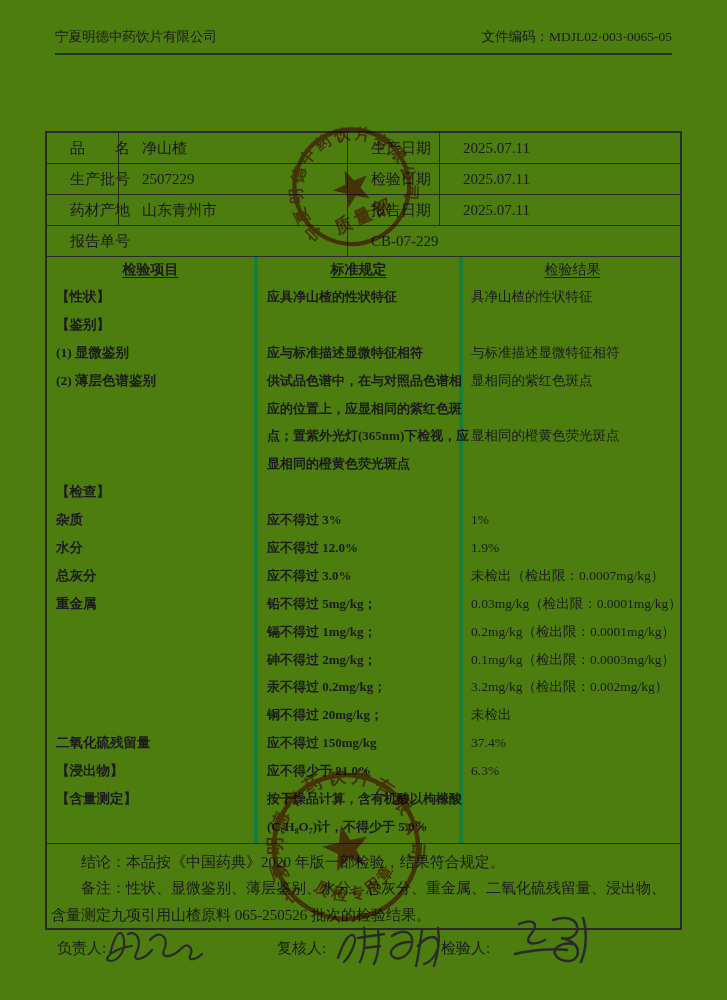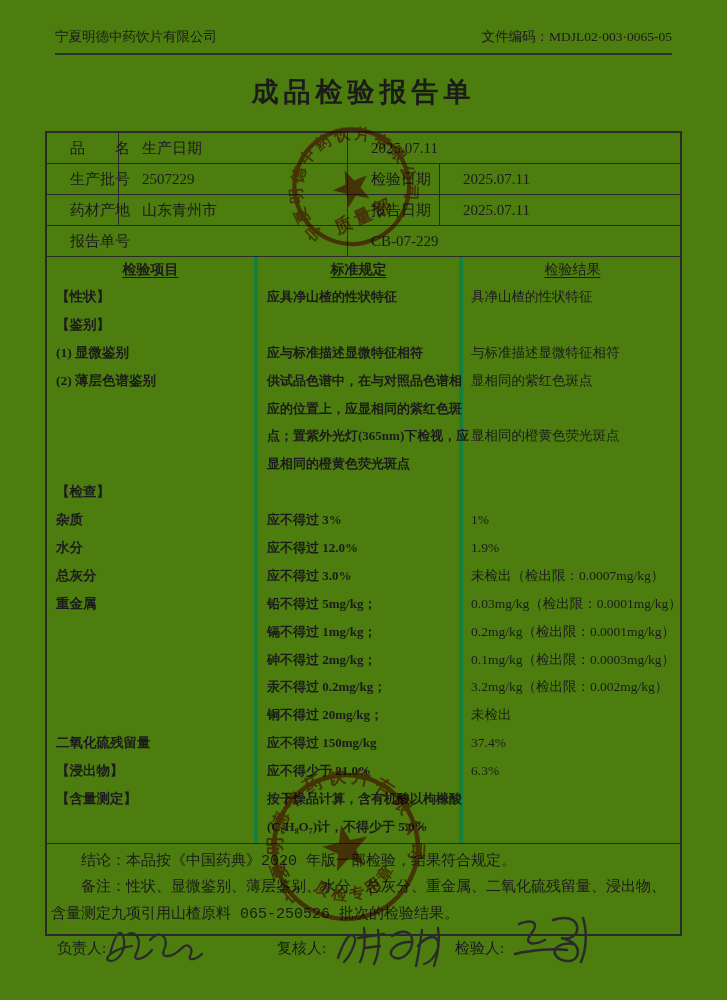--- a/index.html
+++ b/index.html
@@ -32,46 +32,46 @@
     display:grid; grid-template-columns:211px 205px 1fr;
     border-bottom:1px solid #2a2a2a; font-size:13.5px;
   }
   .mcol { box-sizing:border-box; padding-bottom:2px; }
   .mcol.cb { border-right:4px solid #15803d;font-weight:bold; }
   .mhead { height:26px; line-height:26px; text-align:center; font-size:14px; }
   .mhead span { text-decoration:underline; text-underline-offset:3px; }
   .mline { height:27.9px; line-height:27.9px; padding-left:9px; white-space:nowrap; }
   #col-std .mline { font-size:13px; }
   #col-res .mline { padding-left:8px; }
-  .conclusion { padding:5px 8px 6px 4px; font-size:15px;font-family:Liberation Mono, monospace; }
+  .conclusion { padding:5px 8px 0 4px; font-size:15px; }
   .conclusion p { margin:0; line-height:26.5px; text-indent:2em; }
   .sig-row { position:absolute; left:45px; top:939px; width:637px; height:40px; font-size:15px; }
   .sig-label { position:absolute; top:0; }
   .stamp { position:absolute; opacity:0.82; mix-blend-mode:multiply; pointer-events:none; }
   #stamp-top    { left:276px; top:110px; transform:rotate(-24deg); }
   #stamp-bottom { left:260px; top:761px; transform:rotate(-13deg); }
   .stamp text { font-family:"Liberation Serif","DejaVu Serif",serif; font-weight:bold; }
   .sig { position:absolute; }
 </style>
 </head>
 <body>
 
 <div class="page">
 
   <div class="doc-header">
     <span>宁夏明德中药饮片有限公司</span>
     <span>文件编码：MDJL02·003·0065-05</span>
   </div>
 
-  <h1 class="title">成品检验报告单</h1>
 
   <div class="report-table">
 
     <div class="info-row">
       <div class="cb">品　　名</div>
+      <div class="cb">净山楂</div>
       <div class="cb">生产日期</div>
       <div>2025.07.11</div>
     </div>
     <div class="info-row">
       <div class="cb">生产批号</div>
       <div class="cb">2507229</div>
       <div class="cb">检验日期</div>
       <div>2025.07.11</div>
     </div>
     <div class="info-row">
@@ -158,21 +158,21 @@
 
     <div class="conclusion">
       <p>结论：本品按《中国药典》2020 年版一部检验，结果符合规定。</p>
       <p>备注：性状、显微鉴别、薄层鉴别、水分、总灰分、重金属、二氧化硫残留量、浸出物、含量测定九项引用山楂原料 065-250526 批次的检验结果。</p>
     </div>
   </div>
 
   <div class="sig-row">
     <span class="sig-label" style="left:12px">负责人:</span>
     <span class="sig-label" style="left:232px">复核人:</span>
-    <span class="sig-label" style="left:410px">检验人:</span>
+    <span class="sig-label" style="left:396px">检验人:</span>
   </div>
 
   <svg class="sig" style="left:98px; top:920px" width="110" height="52" viewBox="0 0 110 52">
     <g fill="none" stroke="#2a2a2a" stroke-width="2.2" stroke-linecap="round">
       <path d="M12,34 C18,10 24,8 26,20 C28,34 16,44 10,40 C6,37 18,28 34,26"></path>
       <path d="M30,14 C40,10 44,22 38,34 C34,42 46,40 54,30"></path>
       <path d="M52,20 C62,8 72,18 66,30 C62,39 74,38 84,28 C90,22 96,28 92,36 C90,41 98,40 104,34"></path>
     </g>
   </svg>
   <svg class="sig" style="left:330px; top:918px" width="130" height="55" viewBox="0 0 130 55">

